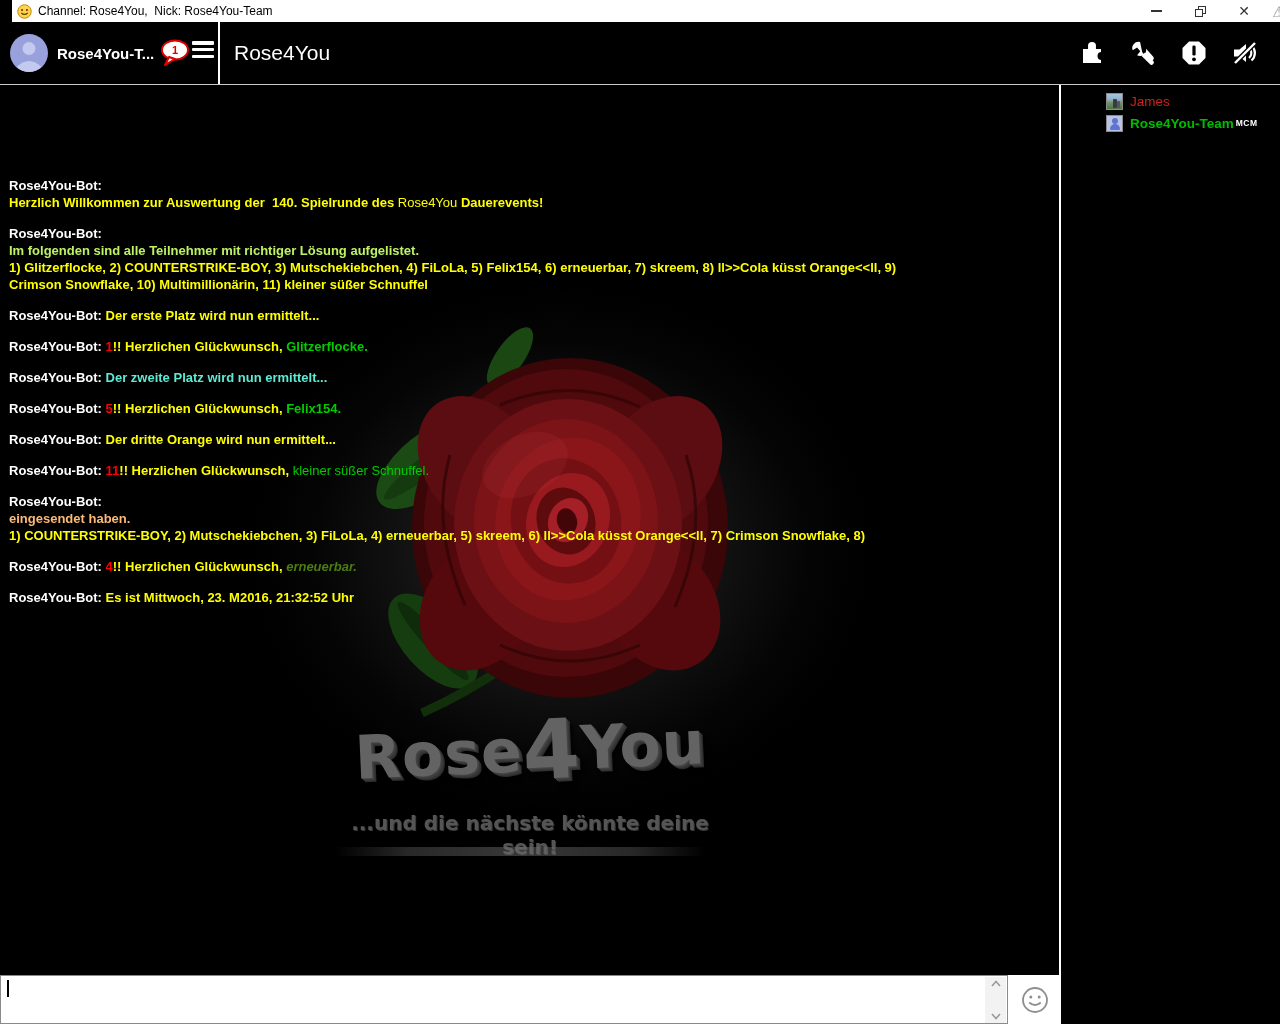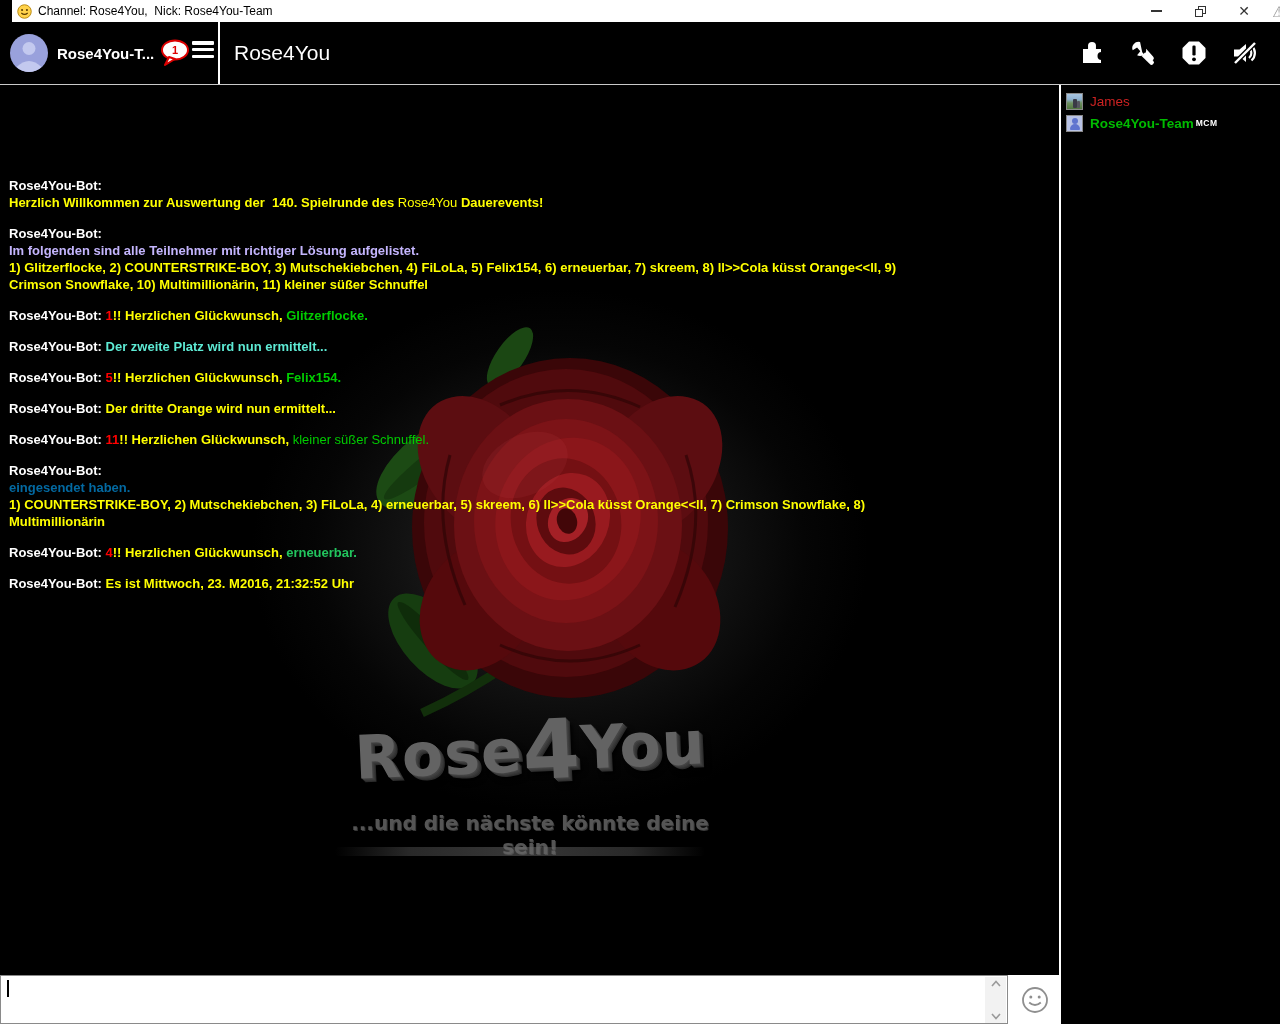--- a/index.html
+++ b/index.html
@@ -48,21 +48,21 @@
     text-shadow:1px 1px 0 #383838, 2px 3px 3px rgba(0,0,0,.95); }
   .floor-line { position:absolute; left:335px; top:762px; width:370px; height:9px;
     background:linear-gradient(90deg, rgba(70,70,70,0) 0%, rgba(90,90,90,.45) 20%, rgba(110,110,110,.5) 50%, rgba(90,90,90,.45) 80%, rgba(70,70,70,0) 100%); border-radius:4px; }
 
   .messages { position:absolute; left:9px; top:92px; width:1048px; }
   .msg { margin-bottom:14px; }
   .line { font-size:13px; font-weight:bold; line-height:17px; white-space:pre; }
 
   
   .userlist-sep { position:absolute; left:1059px; top:85px; width:2px; height:890px; background:#fff; }
-  .userlist { position:absolute; left:1061px; top:85px; width:191px; height:890px; background:#000; padding-top:5px; }
+  .userlist { position:absolute; left:1061px; top:85px; width:191px; height:890px; background:#000; padding-top:5px;padding-left:40px; }
   .user-row { display:flex; align-items:center; height:22px; padding-left:5px; cursor:pointer; }
   .user-avatar { width:17px; height:17px; margin-right:7px; border:1px solid #8a8a8a; flex:0 0 auto; position:relative; }
   .photo-avatar { background:linear-gradient(180deg,#a8c4e0 0%,#8fb2d2 35%,#6e9160 60%,#51763f 100%); }
   .photo-avatar::before { content:""; position:absolute; left:6px; top:5px; width:4px; height:9px; background:#3a3a46; border-radius:1px; }
   .photo-avatar::after { content:""; position:absolute; left:10px; top:7px; width:3px; height:7px; background:#55555f; border-radius:1px; }
   .default-avatar { background:#b9c3e6; }
   .default-avatar::before { content:""; position:absolute; left:4.5px; top:2px; width:6px; height:6px; border-radius:50%; background:#5f74cf; }
   .default-avatar::after { content:""; position:absolute; left:2.5px; top:8.5px; width:10px; height:6px; border-radius:5px 5px 1px 1px; background:#5f74cf; }
   .user-name { font-size:13.5px; white-space:nowrap; }
   .user-badge { color:#fff; font-weight:bold; font-size:8.5px; vertical-align:7px; margin-left:2px; letter-spacing:.5px; }
@@ -189,47 +189,49 @@
   <div class="tagline-block"><span class="tagline-text">...und die nächste könnte deine sein!</span></div>
   <div class="floor-line"></div>
 
   <div class="messages">
       <div class="msg">
         <div class="line"><span style="color: rgb(255, 255, 255); font-weight: bold;">Rose4You-Bot:</span></div>
         <div class="line"><span style="color: rgb(255, 255, 0); font-weight: bold;">Herzlich Willkommen zur Auswertung der  140. Spielrunde des </span><span style="color: rgb(255, 255, 0); font-weight: normal;">Rose4You</span><span style="color: rgb(255, 255, 0); font-weight: bold;"> Dauerevents!</span></div>
       </div>
       <div class="msg">
         <div class="line"><span style="color: rgb(255, 255, 255); font-weight: bold;">Rose4You-Bot:</span></div>
-        <div class="line"><span style="color: #c4b5fd; font-weight: bold;">Im folgenden sind alle Teilnehmer mit richtiger Lösung aufgelistet.</span></div>
+        <div class="line"><span style="color: #bef264; font-weight: bold;">Im folgenden sind alle Teilnehmer mit richtiger Lösung aufgelistet.</span></div>
         <div class="line"><span style="color: rgb(255, 255, 0); font-weight: bold;">1) Glitzerflocke, 2) COUNTERSTRIKE-BOY, 3) Mutschekiebchen, 4) FiLoLa, 5) Felix154, 6) erneuerbar, 7) skreem, 8) ll&gt;&gt;Cola küsst Orange&lt;&lt;ll, 9)</span></div>
         <div class="line"><span style="color: rgb(255, 255, 0); font-weight: bold;">Crimson Snowflake, 10) Multimillionärin, 11) kleiner süßer Schnuffel</span></div>
       </div>
       <div class="msg">
+        <div class="line"><span style="color: rgb(255, 255, 255); font-weight: bold;">Rose4You-Bot: </span><span style="color: rgb(255, 255, 0); font-weight: bold;">Der erste Platz wird nun ermittelt...</span></div>
+      </div>
+      <div class="msg">
         <div class="line"><span style="color: rgb(255, 255, 255); font-weight: bold;">Rose4You-Bot: </span><span style="color: rgb(255, 0, 0); font-weight: bold;">1</span><span style="color: rgb(255, 255, 0); font-weight: bold;">!! Herzlichen Glückwunsch, </span><span style="color: rgb(0, 204, 0); font-weight: bold;">Glitzerflocke.</span></div>
       </div>
       <div class="msg">
         <div class="line"><span style="color: rgb(255, 255, 255); font-weight: bold;">Rose4You-Bot: </span><span style="color: #5eead4; font-weight: bold;">Der zweite Platz wird nun ermittelt...</span></div>
       </div>
       <div class="msg">
         <div class="line"><span style="color: rgb(255, 255, 255); font-weight: bold;">Rose4You-Bot: </span><span style="color: rgb(255, 0, 0); font-weight: bold;">5</span><span style="color: rgb(255, 255, 0); font-weight: bold;">!! Herzlichen Glückwunsch, </span><span style="color: rgb(0, 204, 0); font-weight: bold;">Felix154.</span></div>
       </div>
       <div class="msg">
         <div class="line"><span style="color: rgb(255, 255, 255); font-weight: bold;">Rose4You-Bot: </span><span style="color: rgb(255, 255, 0); font-weight: bold;">Der dritte Orange wird nun ermittelt...</span></div>
       </div>
       <div class="msg">
         <div class="line"><span style="color: rgb(255, 255, 255); font-weight: bold;">Rose4You-Bot: </span><span style="color: rgb(255, 0, 0); font-weight: bold;">11</span><span style="color: rgb(255, 255, 0); font-weight: bold;">!! Herzlichen Glückwunsch, </span><span style="color: rgb(0, 204, 0); font-weight: normal;">kleiner süßer Schnuffel.</span></div>
       </div>
       <div class="msg">
         <div class="line"><span style="color: rgb(255, 255, 255); font-weight: bold;">Rose4You-Bot:</span></div>
-        <div class="line"><span style="color: #0369a1; font-weight: bold; margin-top: 20px;">eingesendet haben.</span></div>
+        <div class="line"><span style="color: #fdba74; font-weight: bold; margin-top: 20px;">eingesendet haben.</span></div>
         <div class="line"><span style="color: rgb(255, 255, 0); font-weight: bold;">1) COUNTERSTRIKE-BOY, 2) Mutschekiebchen, 3) FiLoLa, 4) erneuerbar, 5) skreem, 6) ll&gt;&gt;Cola küsst Orange&lt;&lt;ll, 7) Crimson Snowflake, 8)</span></div>
-        <div class="line"><span style="color: rgb(255, 255, 0); font-weight: bold;">Multimillionärin</span></div>
-      </div>
-      <div class="msg">
-        <div class="line"><span style="color: rgb(255, 255, 255); font-weight: bold;">Rose4You-Bot: </span><span style="color: rgb(255, 0, 0); font-weight: bold;">4</span><span style="color: rgb(255, 255, 0); font-weight: bold;">!! Herzlichen Glückwunsch, </span><span style="color: #22c55e; font-weight: bold;">erneuerbar.</span></div>
+      </div>
+      <div class="msg">
+        <div class="line"><span style="color: rgb(255, 255, 255); font-weight: bold;">Rose4You-Bot: </span><span style="color: rgb(255, 0, 0); font-weight: bold;">4</span><span style="color: rgb(255, 255, 0); font-weight: bold;">!! Herzlichen Glückwunsch, </span><span style="color: #4d7c0f; font-weight: bold; font-style: italic;">erneuerbar.</span></div>
       </div>
       <div class="msg">
         <div class="line"><span style="color: rgb(255, 255, 255); font-weight: bold;">Rose4You-Bot: </span><span style="color: rgb(255, 255, 0); font-weight: bold;">Es ist Mittwoch, 23. M2016, 21:32:52 Uhr</span></div>
       </div>
     </div>
 </div>
 
 <div class="userlist-sep"></div>
 <div class="userlist">
     <div class="user-row">

